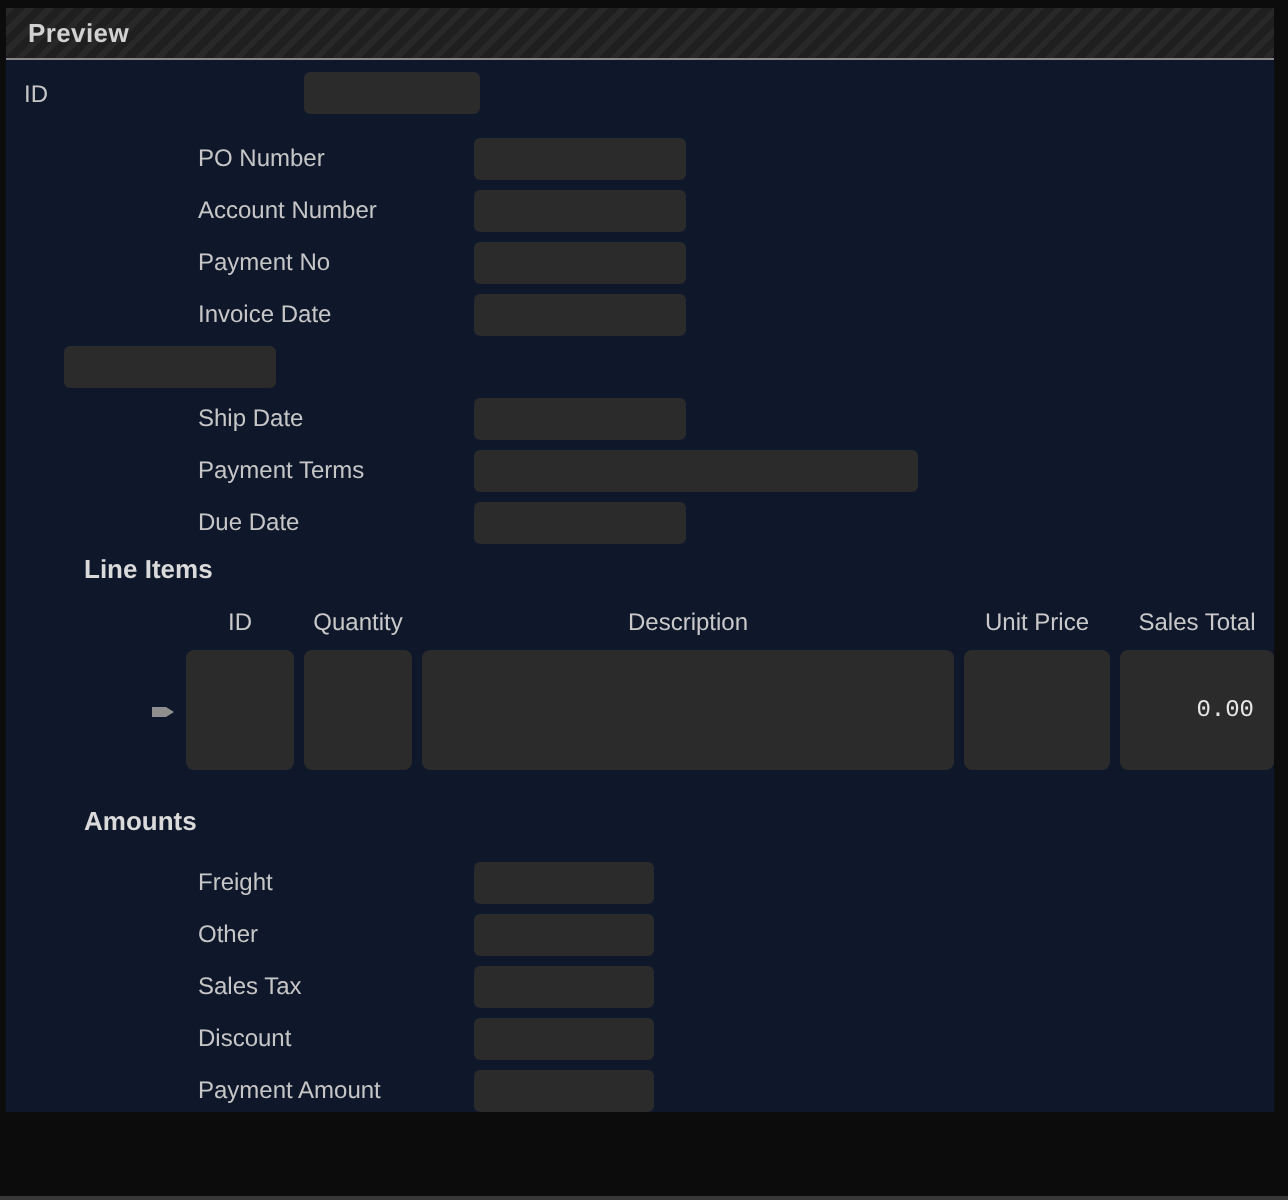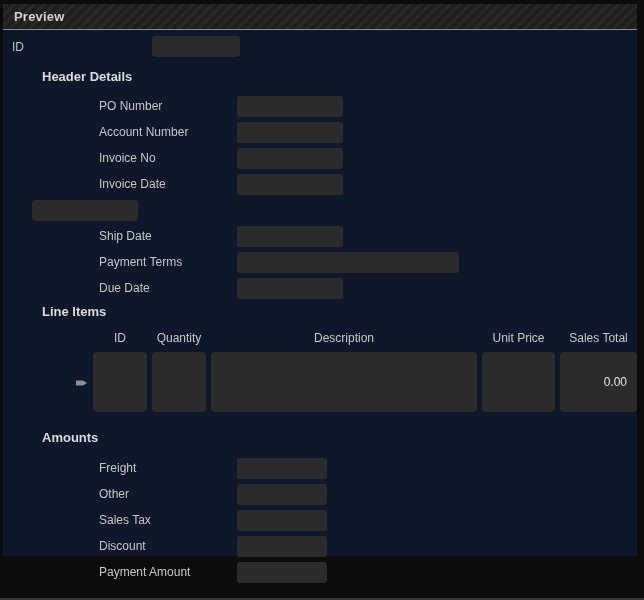--- a/index.html
+++ b/index.html
@@ -40,21 +40,21 @@
   }
   .rows { margin-top:9px; }
   .rows.amounts { margin-top:10px; }
   .form-row { display:flex; align-items:center; height:26px;margin-left:29px; }
   .form-row .lbl { margin-left:67px; width:138px; color:#c6c6c6; }
 
   .li-heading { margin-top:3px; }
   .li-header-row {
     display:flex; margin-top:12px; height:13px; color:#c9c9c9;
   }
-  .li-cells-row { display:flex; margin-top:8px; height:60px; position:relative; }
+  .li-cells-row { display:flex; margin-top:8px; height:60px; position:relative;font-family:Liberation Mono, monospace; }
   .col-marker { width:90px; position:relative; }
   .col-id { width:54px; }
   .col-qty { width:54px; }
   .col-desc { width:266px; }
   .col-price { width:73px; }
   .col-total { width:77px; }
   .gap { width:5px; }
   .li-header-row > div { text-align:center; }
   .cell {
     background:#2b2b2b; border-radius:4px; height:60px; color:#ddd;
@@ -77,32 +77,31 @@
   <div class="titlebar">
     <span class="title">Preview</span>
   </div>
 
   <div class="content">
     <div class="id-row">
       <span class="lbl">ID</span>
       <input class="field" value="" style="">
     </div>
 
-    <div class="section-heading">Header Details</div>
     <div class="rows">
       <div class="form-row">
         <span class="lbl">PO Number</span>
         <input class="field" value="" style="">
       </div>
       <div class="form-row">
         <span class="lbl">Account Number</span>
         <input class="field" value="" style="">
       </div>
       <div class="form-row">
-        <span class="lbl">Invoice No</span>
+        <span class="lbl">Payment No</span>
         <input class="field" value="" style="">
       </div>
       <div class="form-row">
         <span class="lbl">Invoice Date</span>
         <input class="field" value="" style="">
       </div>
       <div class="form-row">
         <input class="field" value="" style="">
       </div>
       <div class="form-row">

